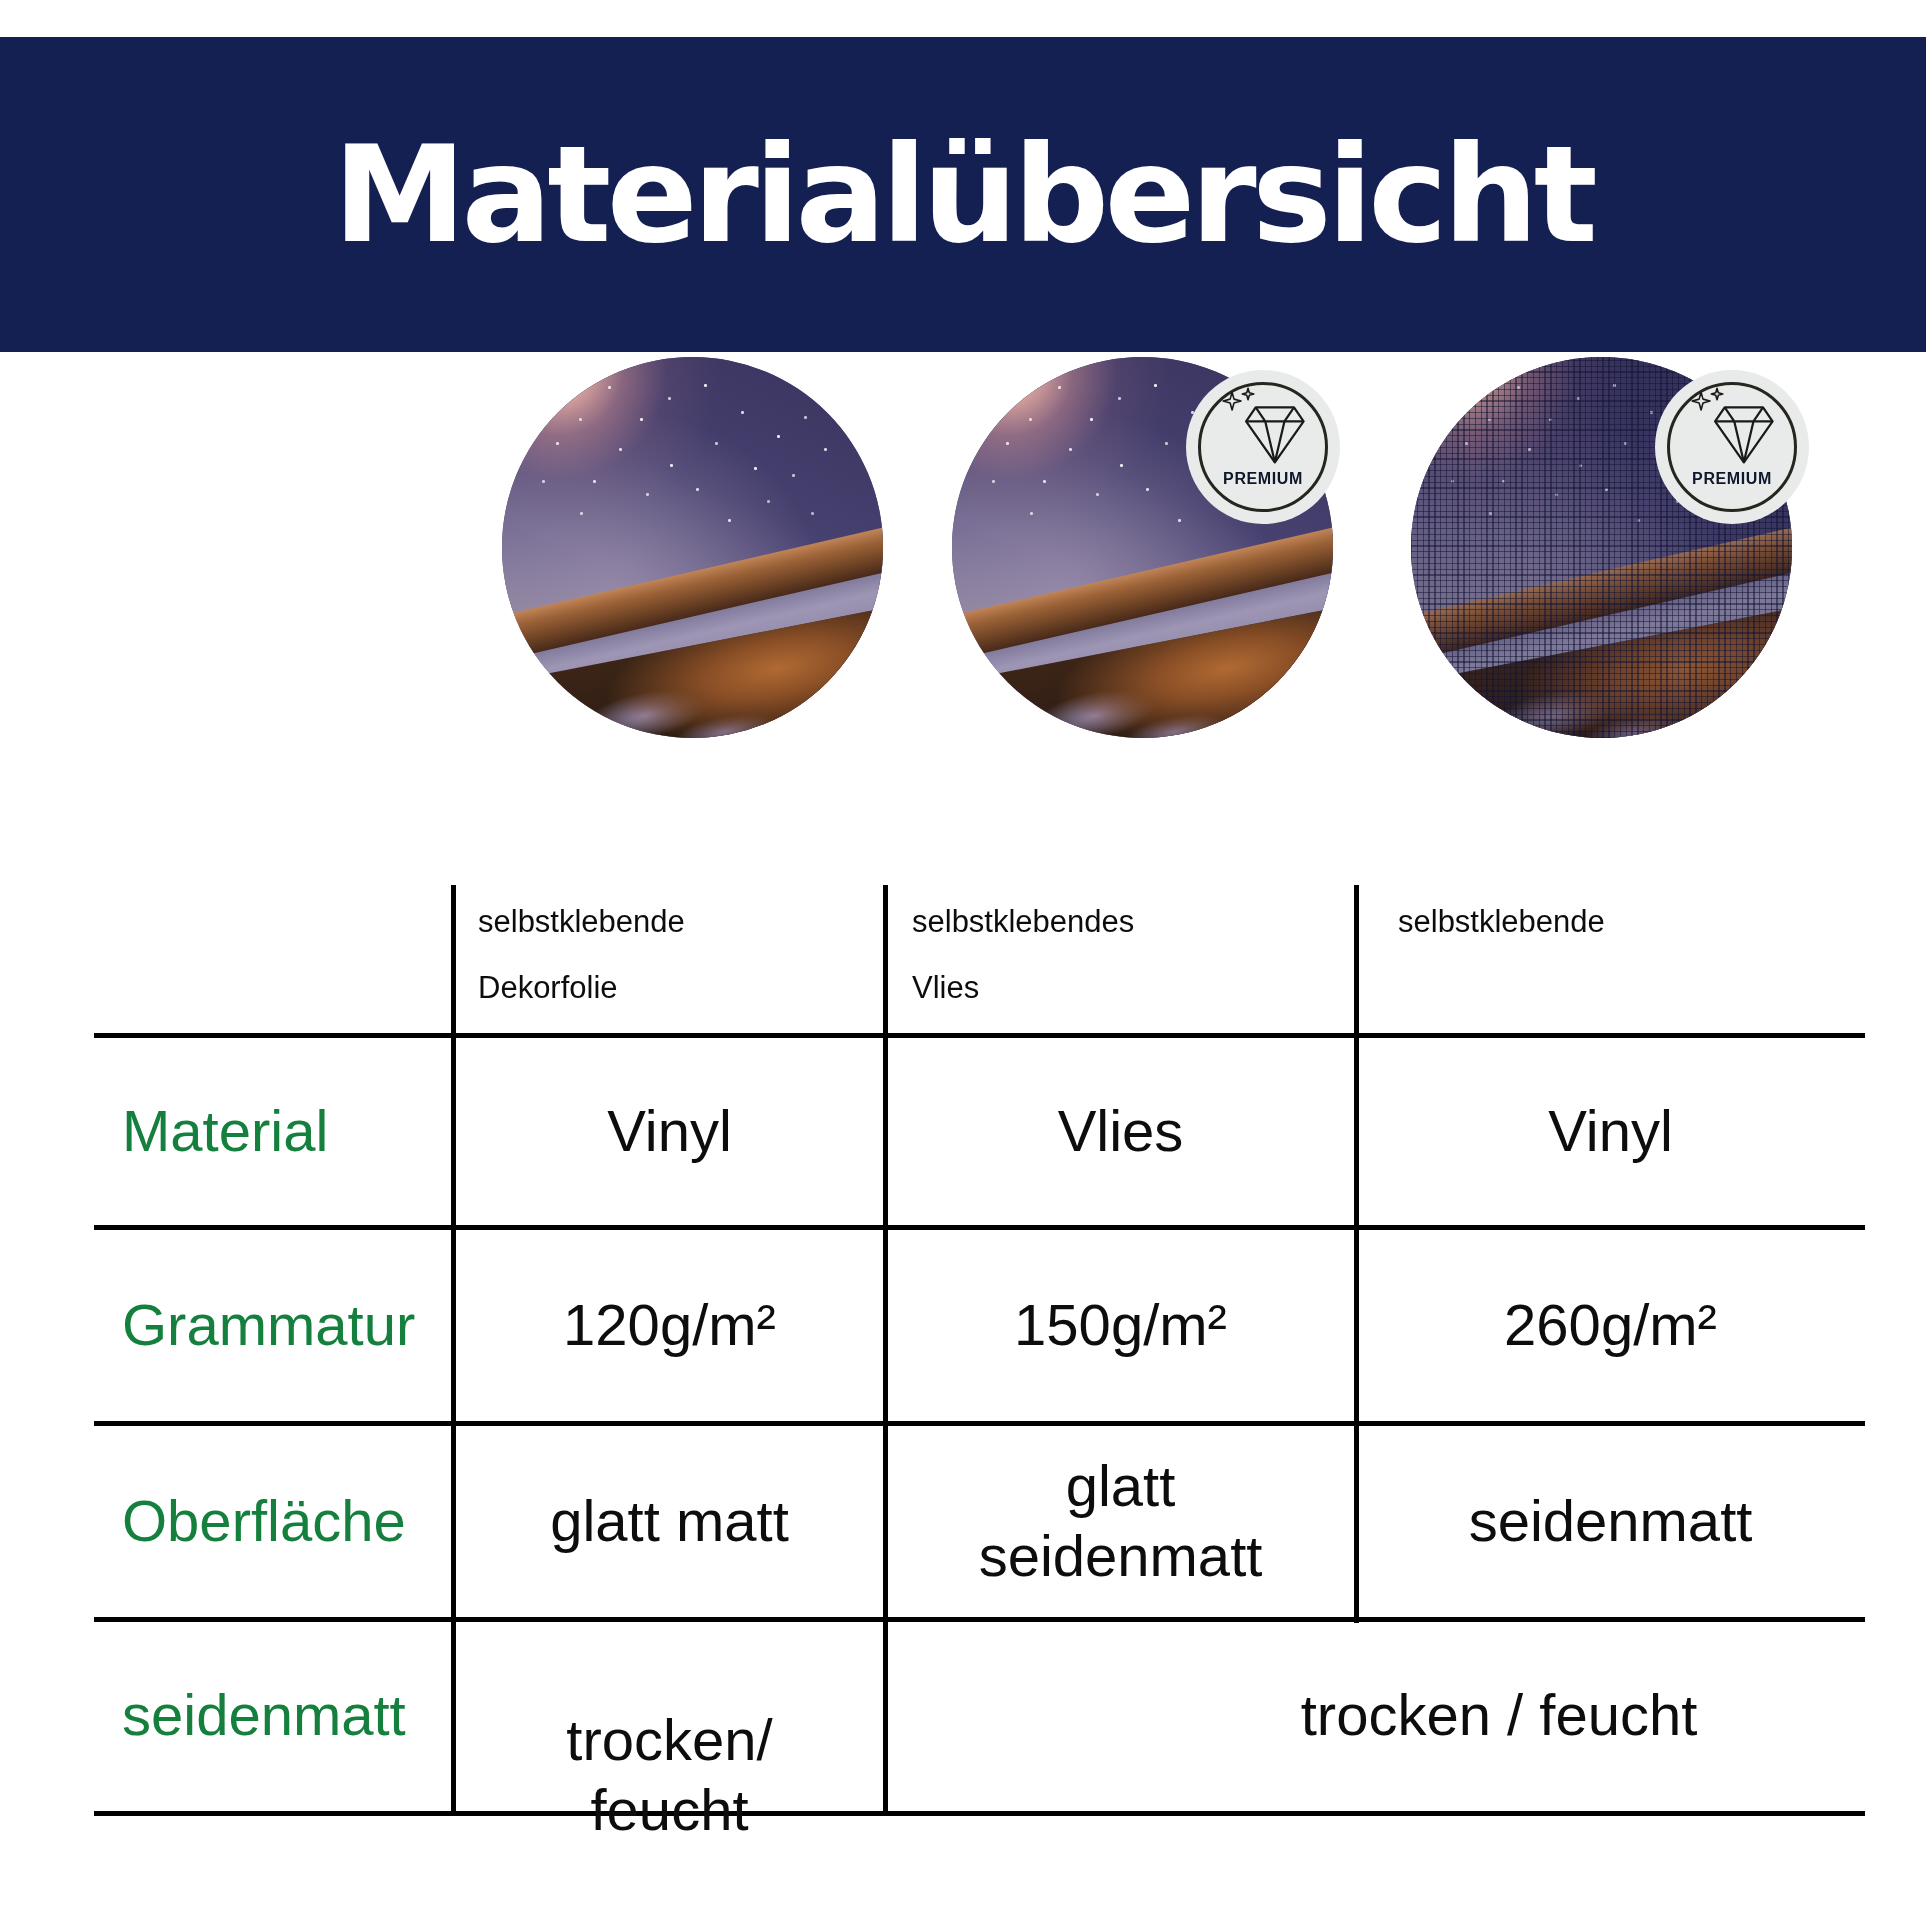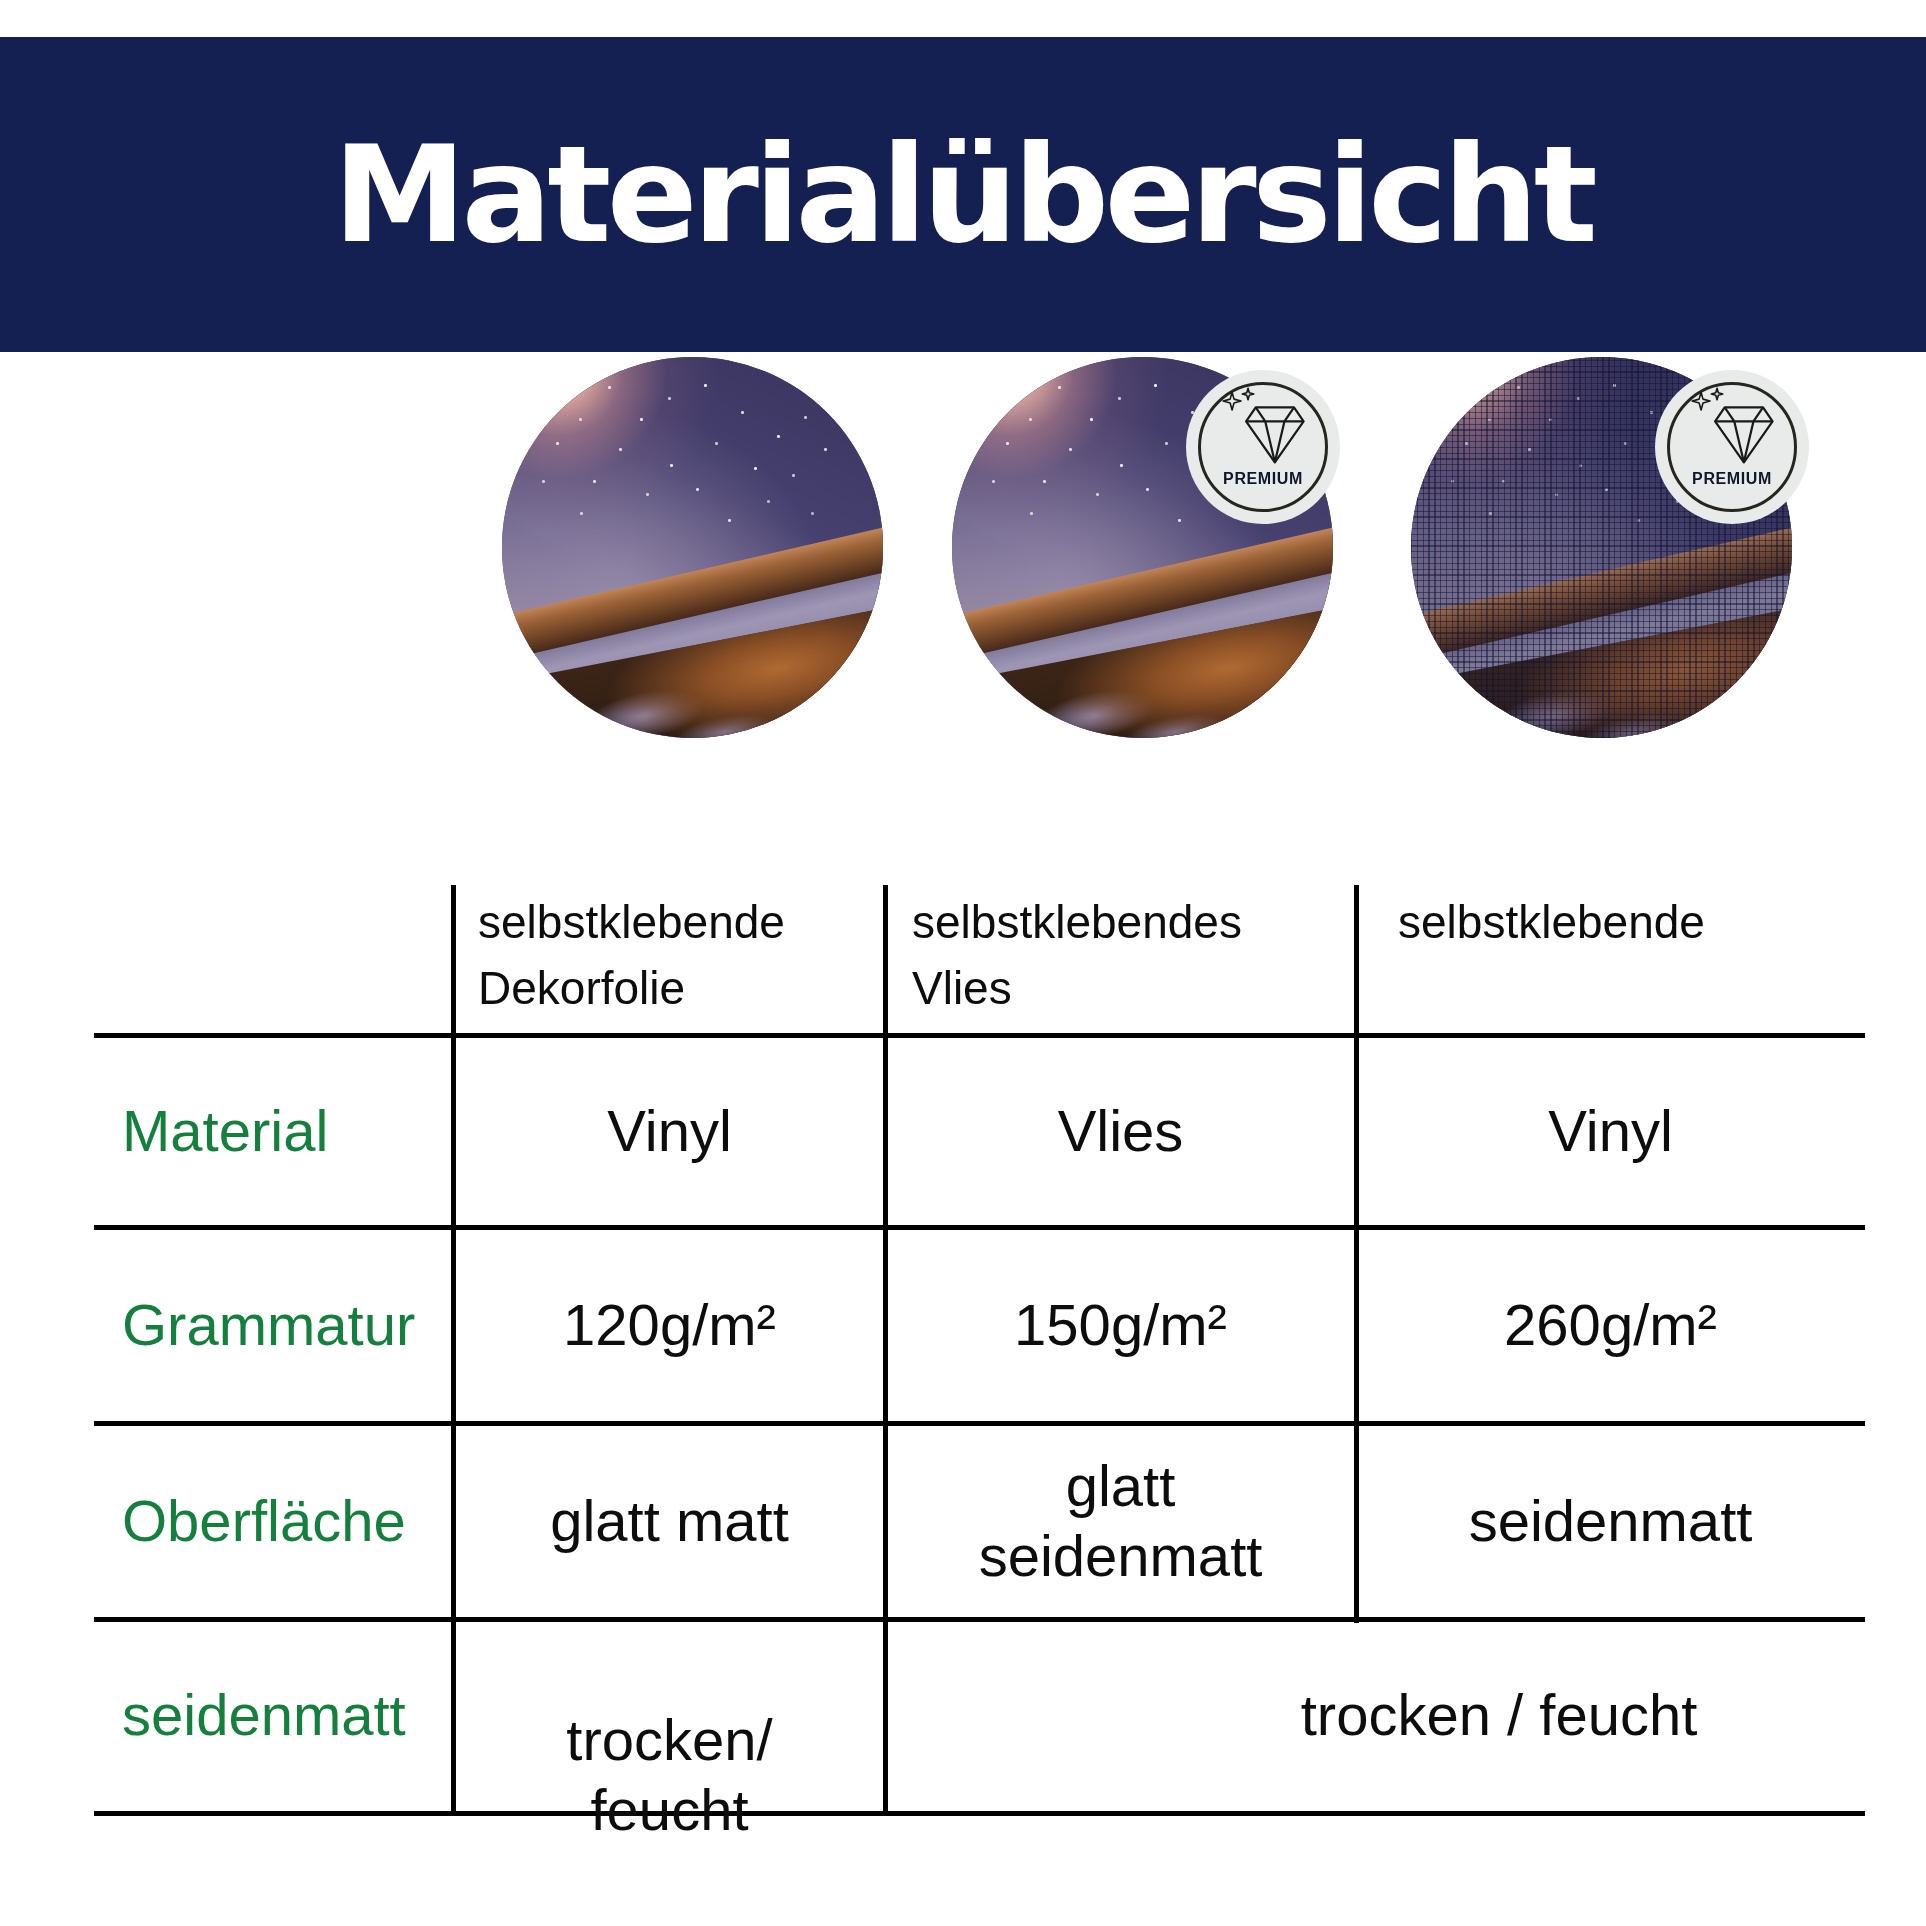--- a/index.html
+++ b/index.html
@@ -57,21 +57,21 @@
            background:#e9ebeb;z-index:5;}
   .pb2{left:1186px;} .pb3{left:1655px;}
   .premium::before{content:"";position:absolute;inset:11.6px;border:3.2px solid #26261e;border-radius:50%;}
   .premium svg{position:absolute;left:29.5px;top:16.7px;}
   .premium-label{position:absolute;left:0;top:100px;width:100%;text-align:center;
                  font-size:16px;font-weight:bold;letter-spacing:0.6px;color:#0f172a;}
 
   
   .hline{position:absolute;height:5.1px;background:#000;left:94px;width:1771px;}
   .vline{position:absolute;width:5.1px;background:#000;top:885px;}
-  .col-head{position:absolute;top:889px;font-size:46px;line-height:66px;color:#0d0d0d;}
+  .col-head{position:absolute;top:889px;font-size:31px;line-height:66px;color:#0d0d0d;}
   .row-label{position:absolute;left:122px;height:189px;display:flex;align-items:center;
              font-size:58px;color:#15803d;text-align:right;}
   .cell{position:absolute;height:189px;display:flex;flex-direction:column;align-items:center;
         justify-content:center;font-size:58px;line-height:1.2;color:#0d0d0d;text-align:center;}
   .cc1{left:454px;width:431px;} .cc2{left:885px;width:471px;} .cc3{left:1357px;width:507px;}
 
   
   .robust{position:absolute;left:991px;top:1667px;width:218px;height:101px;z-index:6;}
   .robust-rect{position:absolute;left:27px;top:0;width:191px;height:101px;background:#17215a;
                border-radius:15.4px;}

